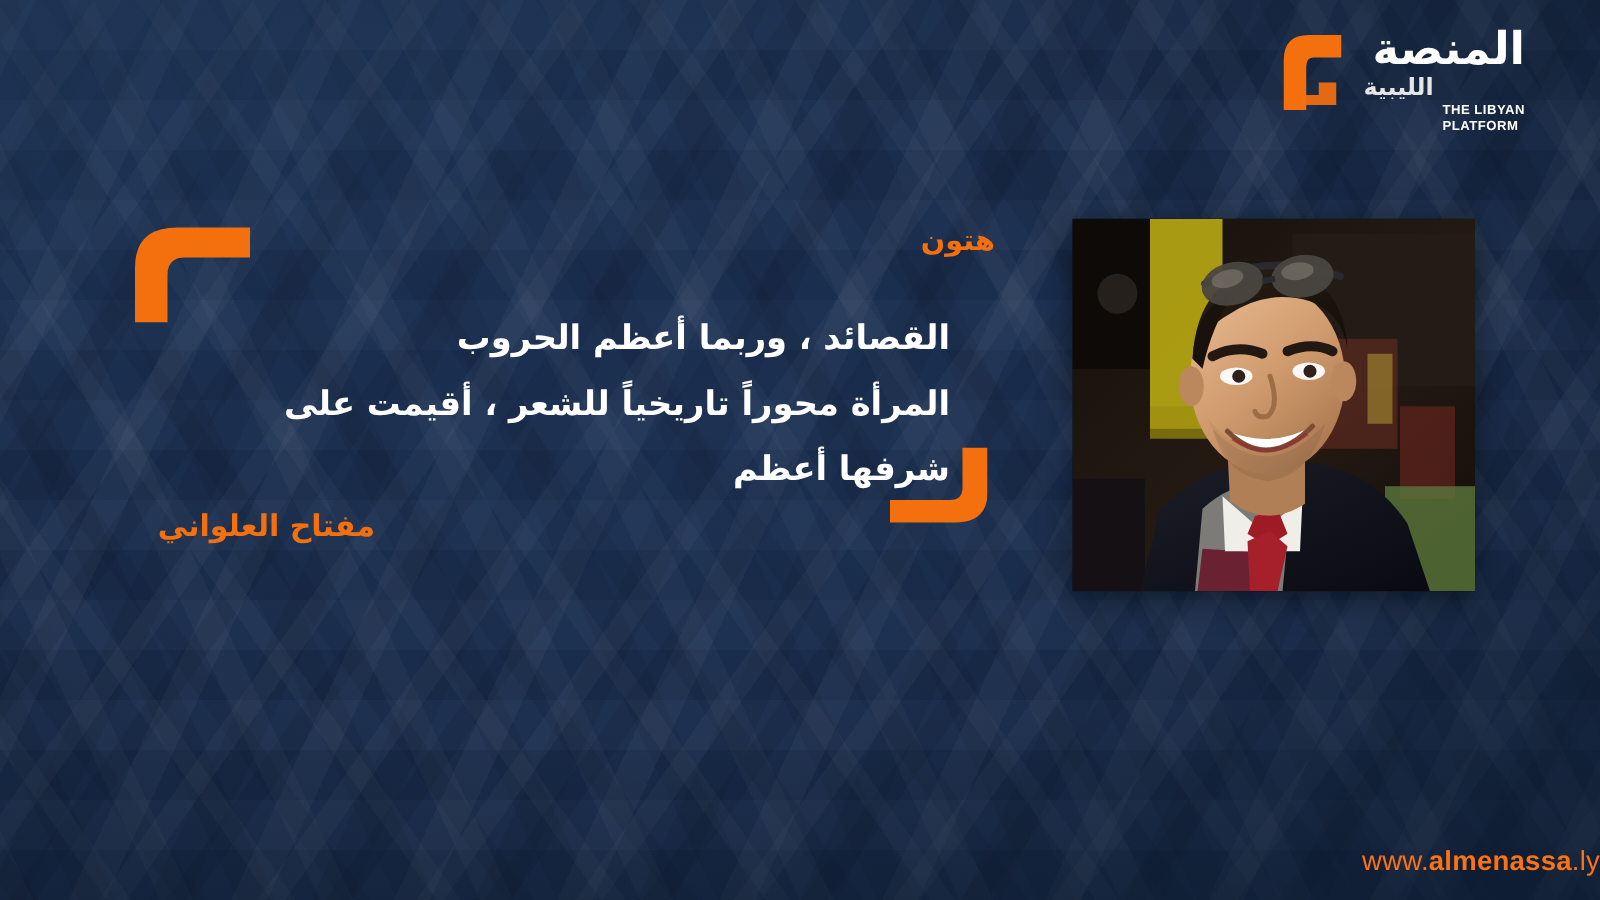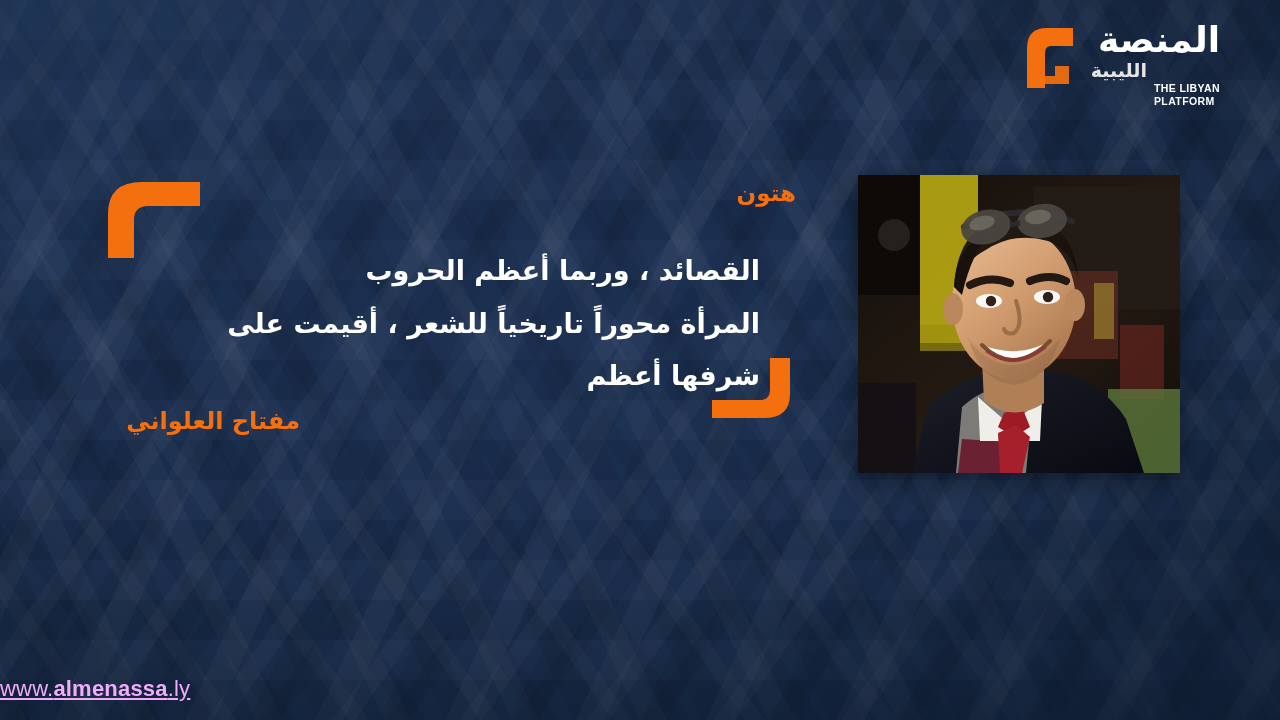--- a/index.html
+++ b/index.html
@@ -152,27 +152,26 @@
     overflow:hidden;
     background:#100d0a;
     box-shadow:0 6px 26px rgba(0,0,0,.42);
   }
   .photo svg { display:block; width:100%; height:100%; }
 
   
   .site {
     position:absolute;
     left:0; right:0; bottom:18px;
-    text-align:left;
+    text-align:right;
     direction:ltr;
     font-family:"Liberation Sans",sans-serif;
-    color:#f0abfc;
+    color:#f97316;
     font-size:22px;
     letter-spacing:.2px;
-    text-decoration:underline;
   }
   .site .dom { font-weight:bold; }
 </style>
 </head>
 <body>
 
 <div class="card">
 
   <div class="bg-pattern"></div>
   <div class="bg-blocks"></div>

